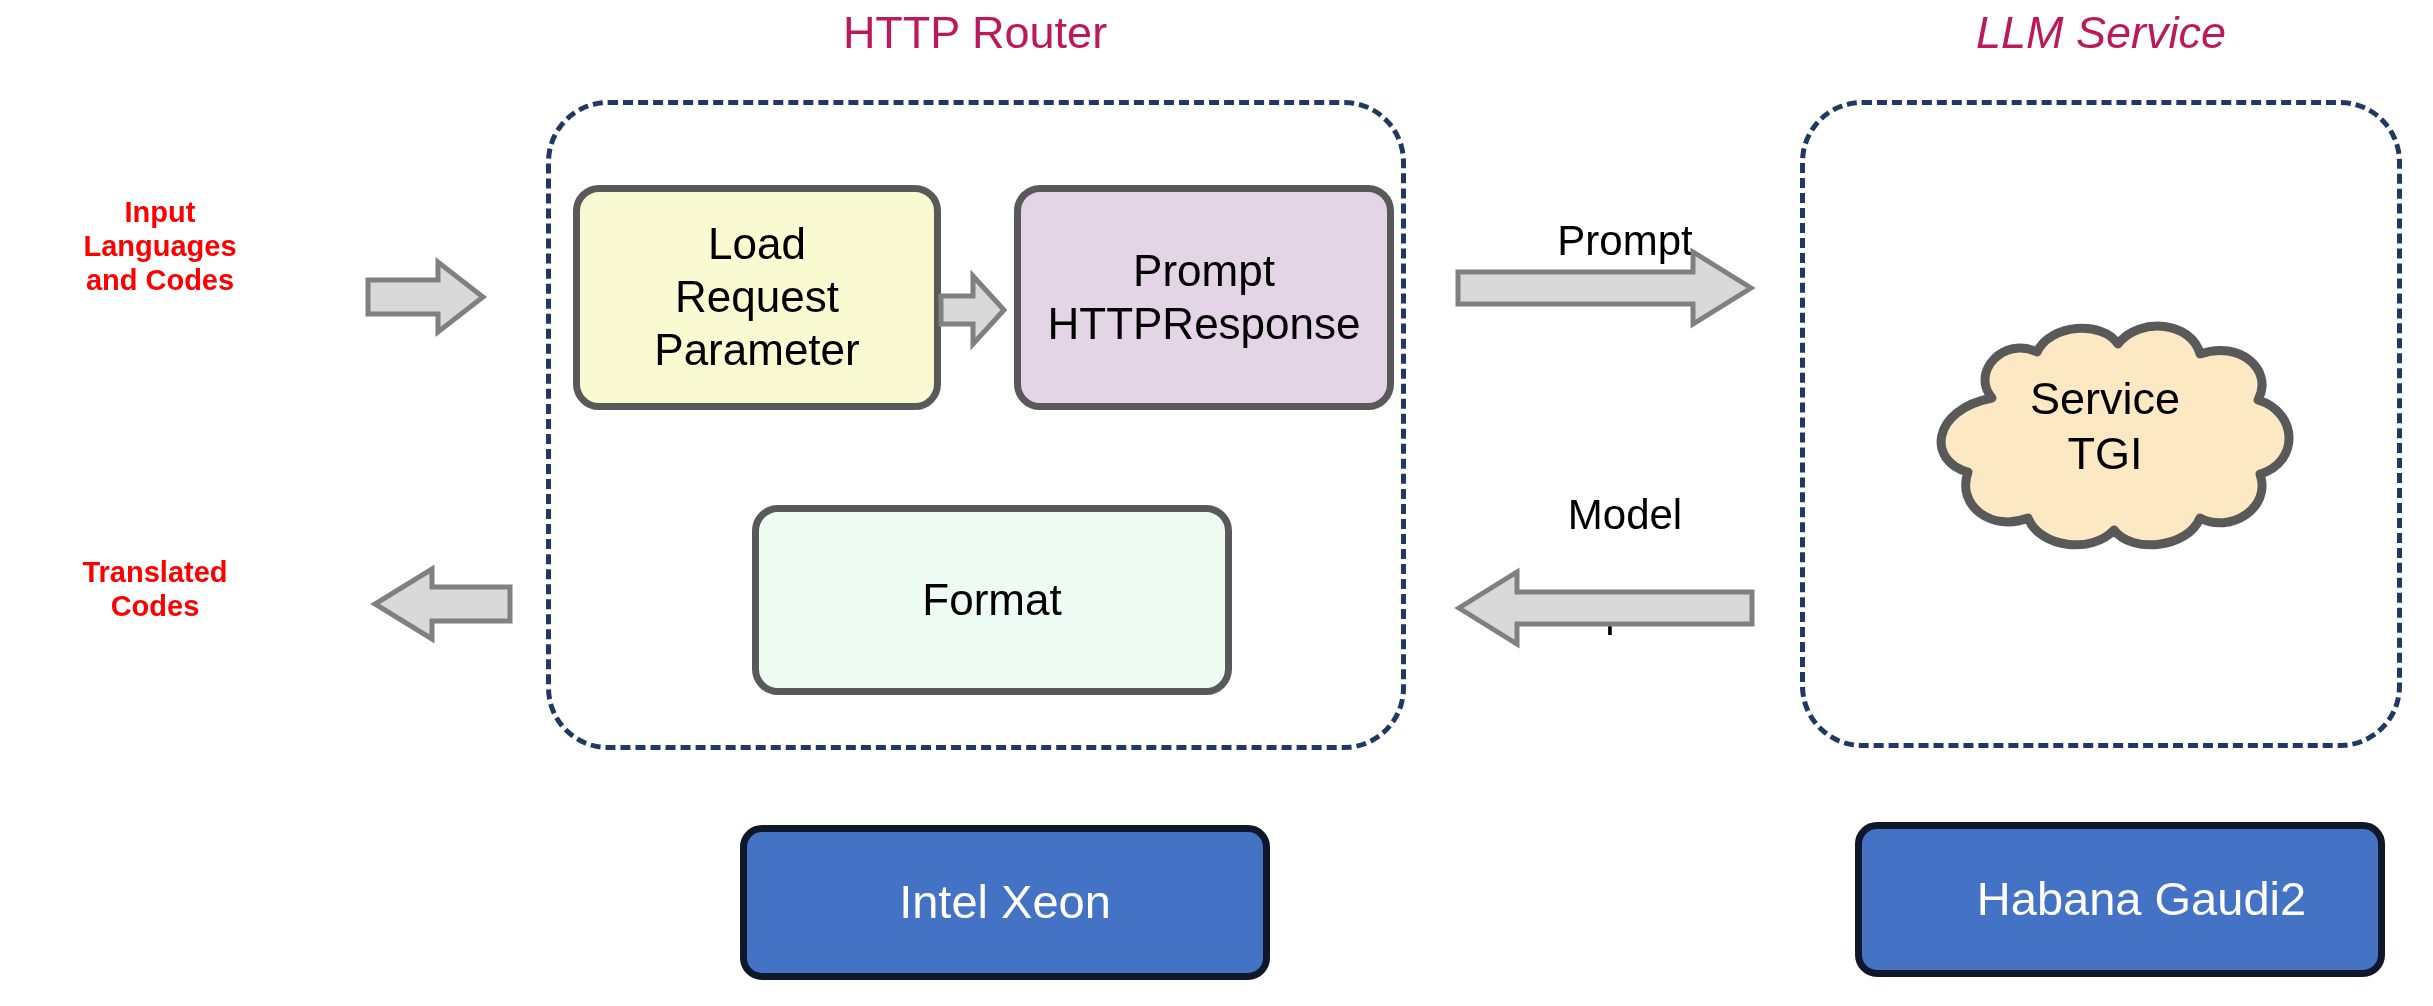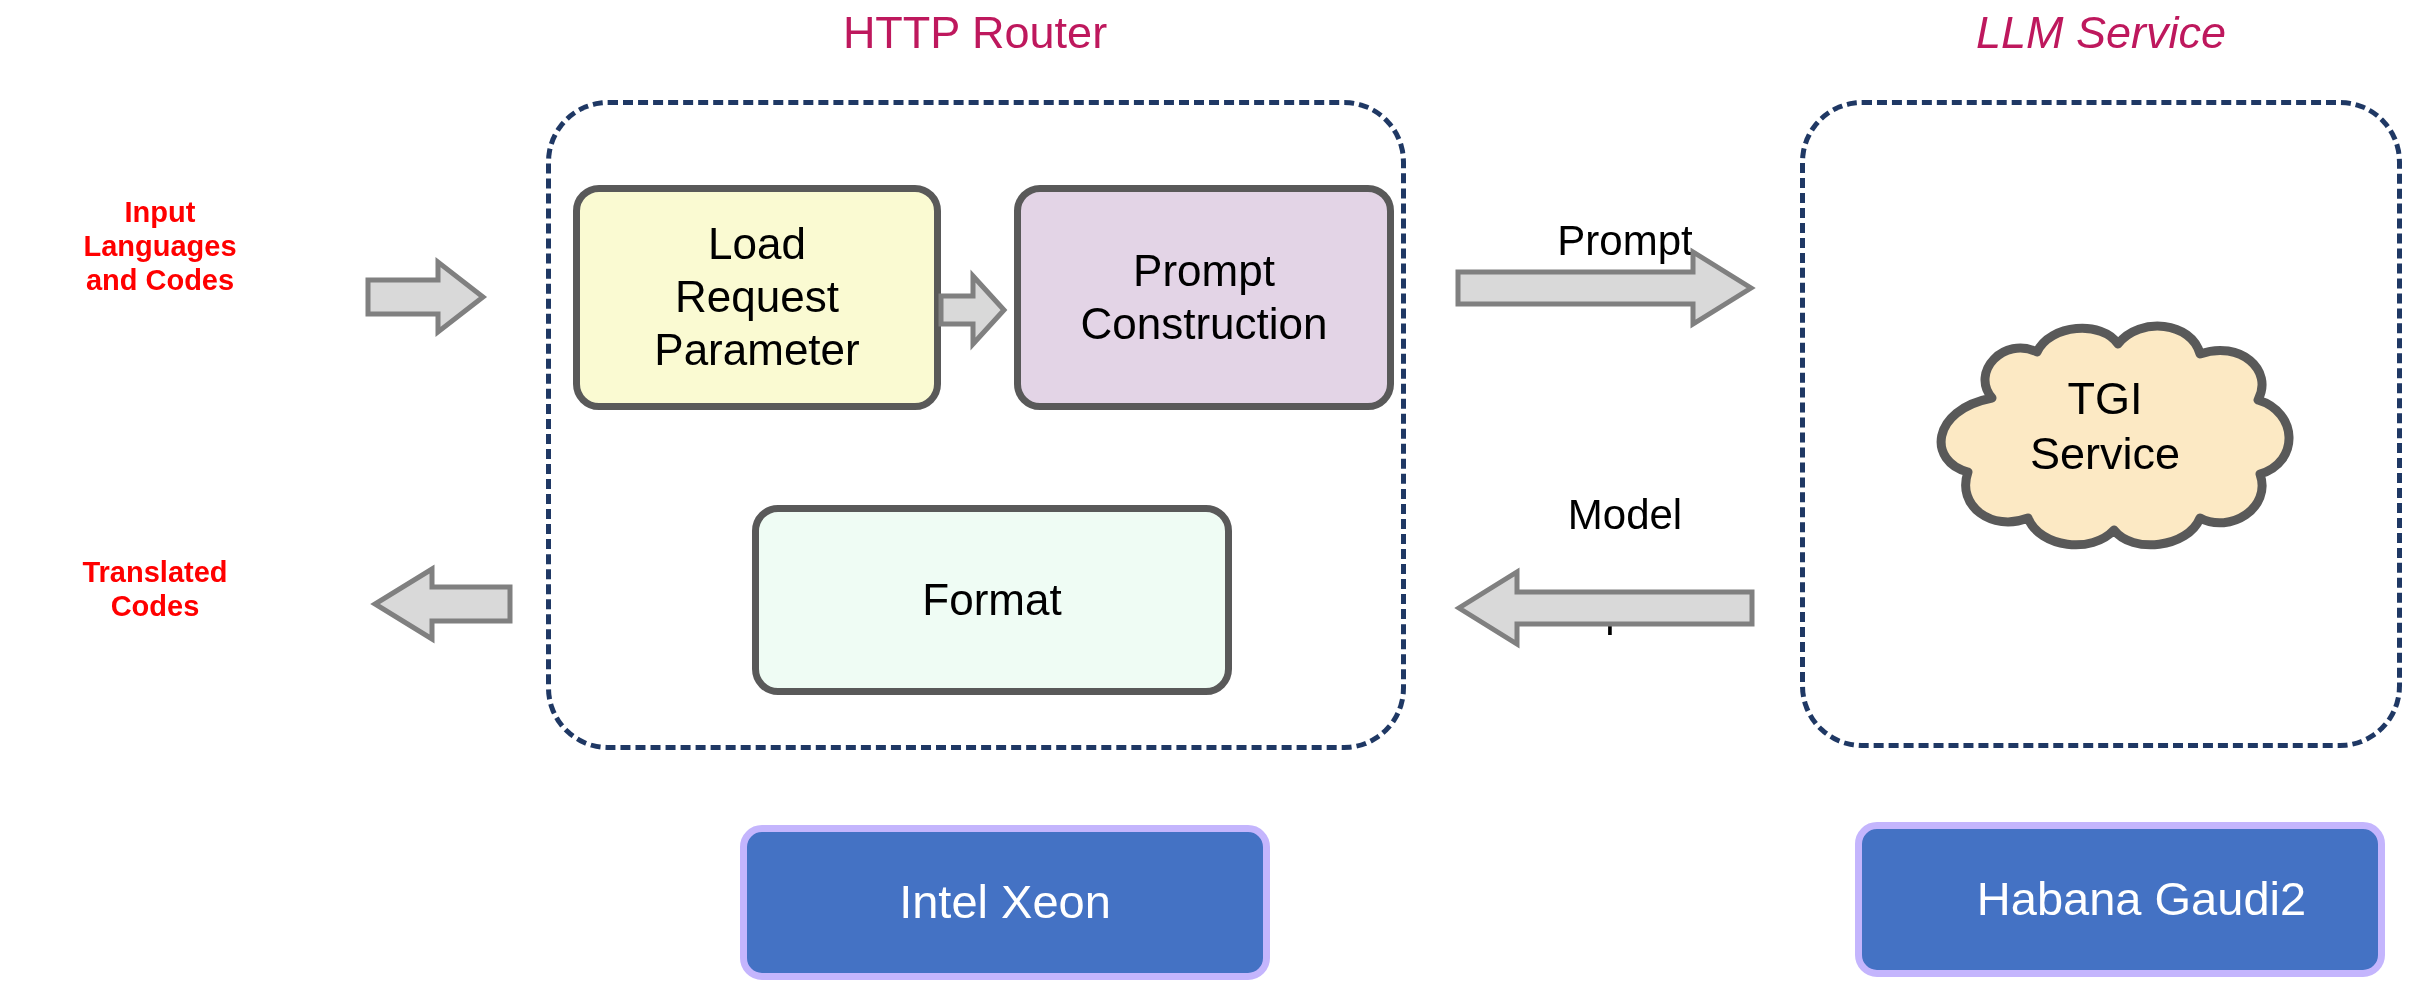--- a/index.html
+++ b/index.html
@@ -59,21 +59,21 @@
     color: #000000;
     padding: 4px 10px;
   }
   .proc-box.yellow { background: #FAFAD2; }
   .proc-box.purple { background: #E3D4E6; }
   .proc-box.mint   { background: #EFFCF4; }
 
   
   .hw-box {
     box-sizing: border-box;
-    border: 7px solid #c4b5fd;
+    border: 7px solid #0f172a;
     border-radius: 22px;
     background: #4472C4;
     color: #FFFFFF;
     display: flex;
     align-items: center;
     justify-content: center;
     text-align: center;
     font-size: 47px;
     line-height: 1.15;
   }
@@ -130,21 +130,21 @@
   </div>
 
   <div class="abs" style="left:938px; top:272px;">
     <svg width="70" height="76" viewBox="0 0 70 76">
       <polygon points="3,24 35,24 35,4 66,38 35,72 35,52 3,52" fill="#D9D9D9" stroke="#808080" stroke-width="5" stroke-linejoin="miter"></polygon>
     </svg>
   </div>
 
   <div class="abs proc-box purple" style="left:1014px; top:185px; width:380px; height:225px; flex-direction:column;">
     <div>Prompt</div>
-    <div>Construction</div>
+    <div>HTTPResponse</div>
   </div>
 
   <div class="abs proc-box mint" style="left:752px; top:505px; width:480px; height:190px; flex-direction:row;">
     <div>Format</div>
   </div>
 
   <div class="abs" style="left:372px; top:565px;">
     <svg width="140" height="78" viewBox="0 0 140 78">
       <polygon points="138,22 60,22 60,4 3,39 60,74 60,56 138,56" fill="#D9D9D9" stroke="#808080" stroke-width="5" stroke-linejoin="miter"></polygon>
     </svg>
@@ -190,22 +190,22 @@
         C 340 20, 374 50, 358 80
         C 398 92, 400 142, 360 154
         C 372 188, 330 214, 300 198
         C 288 228, 232 234, 214 210
         C 192 234, 140 228, 128 198
         C 92 212, 56 186, 68 152
         C 28 142, 30 90, 92 78
         Z" fill="#FCE9C4" stroke="#595959" stroke-width="9" stroke-linejoin="round"></path>
     </svg>
     <div class="cloud-text">
+      <div>Service</div>
       <div>TGI</div>
-      <div>Service</div>
     </div>
   </div>
 
   <div class="abs hw-box" style="left:740px; top:825px; width:530px; height:155px;">
     <span>Intel Xeon</span>
   </div>
 
   <div class="abs hw-box" style="left:1855px; top:822px; width:530px; height:155px;padding-left:43px;">
     <span>Habana Gaudi2</span>
   </div>

